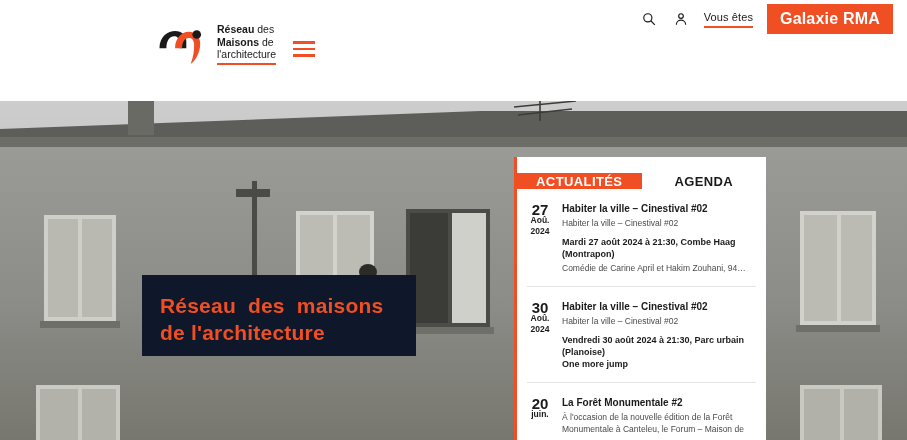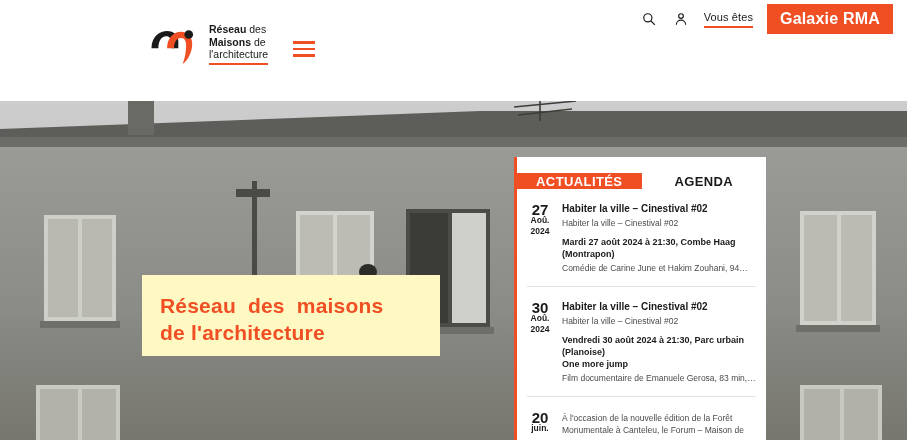--- a/index.html
+++ b/index.html
@@ -27,21 +27,21 @@
   .vous-etes {
     font-size: 11px; color: #1a1a1a; padding-bottom: 3px;
     border-bottom: 2px solid #f04e23; cursor: pointer; letter-spacing: .1px;
   }
   .galaxie-btn {
     background: #f04e23; color: #ffffff; font-size: 16px; font-weight: 700;
     padding: 6px 13px; border: none; cursor: pointer; letter-spacing: .2px;
   }
 
   .logo-wrap {
-    position: absolute; left: 148px; top: 22px;
+    position: absolute; left: 156px; top: 22px;
     display: flex; align-items: center; gap: 9px;
   }
   .logo-mark { width: 52px; height: 44px; }
   .logo-text {
     font-size: 10.5px; line-height: 12.5px; font-weight: 700; color: #1a1a1a;
     border-bottom: 2px solid #f04e23; padding-bottom: 2px;
   }
   .logo-text .light { font-weight: 400; }
 
   .burger {
@@ -54,22 +54,22 @@
 
   
   .hero {
     position: absolute; top: 85px; left: 0; width: 907px; height: 355px;
     overflow: hidden; background: #8d8d8d;
   }
   .hero-photo { position: absolute; inset: 0; }
 
   
   .title-card {
-    position: absolute; left: 142px; top: 190px; width: 298px;
-    background: #fef9c3; padding: 17px 18px 10px 18px;
+    position: absolute; left: 142px; top: 190px; width: 274px;
+    background: #0f172a; padding: 17px 18px 10px 18px;
   }
   .title-card h1 {
     font-size: 21px; line-height: 27px; color: #f04e23; font-weight: 700;
     letter-spacing: .2px;
   }
   .title-card h1 .l1 { display: block; word-spacing: 6px; }
   .cta-row { display: flex; gap: 10px; margin-top: 17px; }
   .cta {
     background: #f04e23; color: #ffffff; font-size: 7.5px; font-weight: 700;
     padding: 5px 8px; letter-spacing: .3px; border: none; cursor: pointer;
@@ -251,46 +251,46 @@
         <div class="event">
           <div class="ev-date">
             <div class="d">27</div>
             <div>Aoû.</div>
             <div>2024</div>
           </div>
           <div class="ev-body">
             <div class="ev-title">Habiter la ville – Cinestival #02</div>
             <div class="ev-sub">Habiter la ville – Cinestival #02</div>
             <div class="ev-when">Mardi 27 août 2024 à 21:30, Combe Haag (Montrapon)</div>
-            <div class="ev-desc">Comédie de Carine June et Hakim Zouhani, 94…</div>
+            <div class="ev-desc">Comédie de Carine April et Hakim Zouhani, 94…</div>
           </div>
         </div>
 
         <div class="event">
           <div class="ev-date">
             <div class="d">30</div>
             <div>Aoû.</div>
             <div>2024</div>
           </div>
           <div class="ev-body">
             <div class="ev-title">Habiter la ville – Cinestival #02</div>
             <div class="ev-sub">Habiter la ville – Cinestival #02</div>
             <div class="ev-when">Vendredi 30 août 2024 à 21:30, Parc urbain (Planoise)</div>
             <div class="ev-name">One more jump</div>
-            <div class="ev-desc">Film documentaire de Emanuele Gerosa, 83 min,…</div>
           </div>
         </div>
 
         <div class="event">
           <div class="ev-date">
             <div class="d">20</div>
             <div>juin.</div>
 
           </div>
           <div class="ev-body">
+            <div class="ev-title">La Forêt Monumentale #2</div>
             <div class="ev-desc">À l'occasion de la nouvelle édition de la Forêt Monumentale à Canteleu, le Forum – Maison de</div>
           </div>
         </div>
 
       </div>
     </div>
   </div>
 </div>
 
 </body></html>

